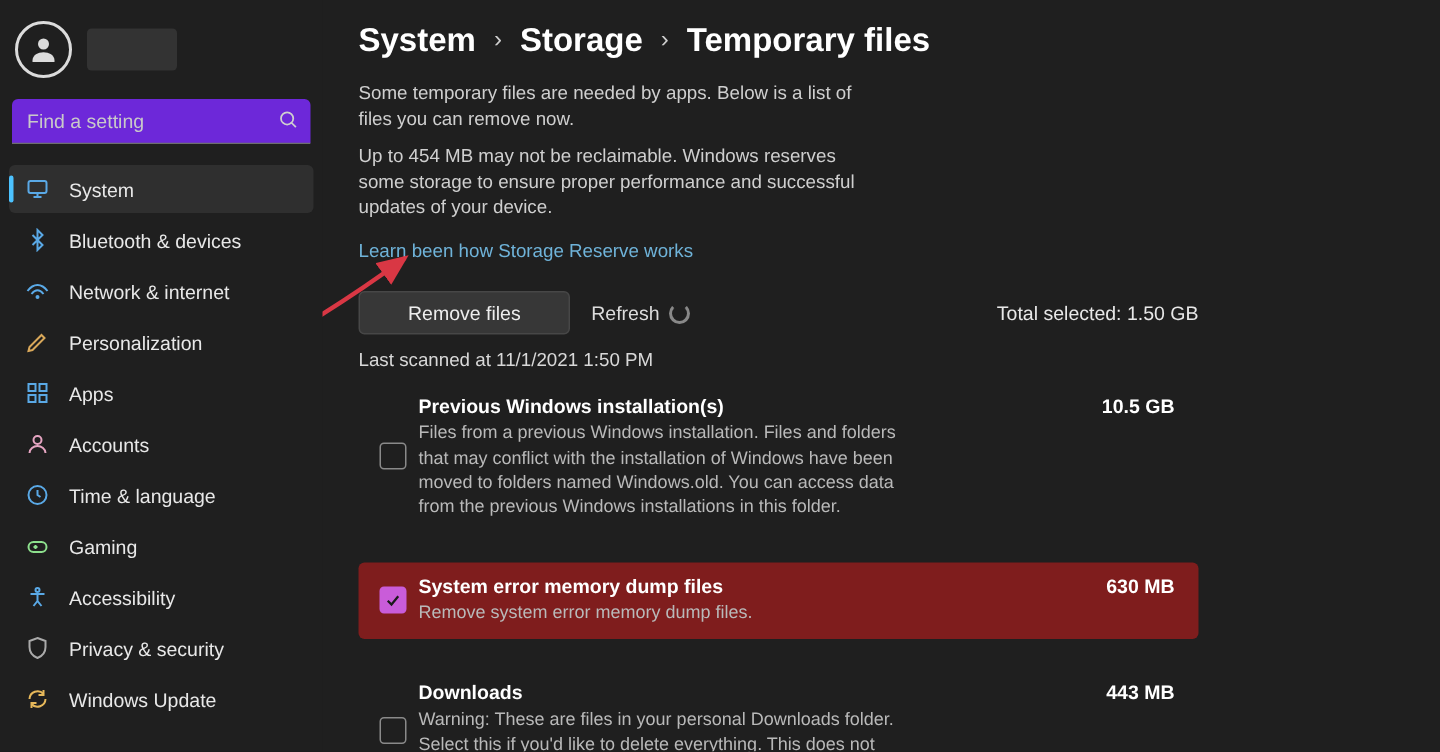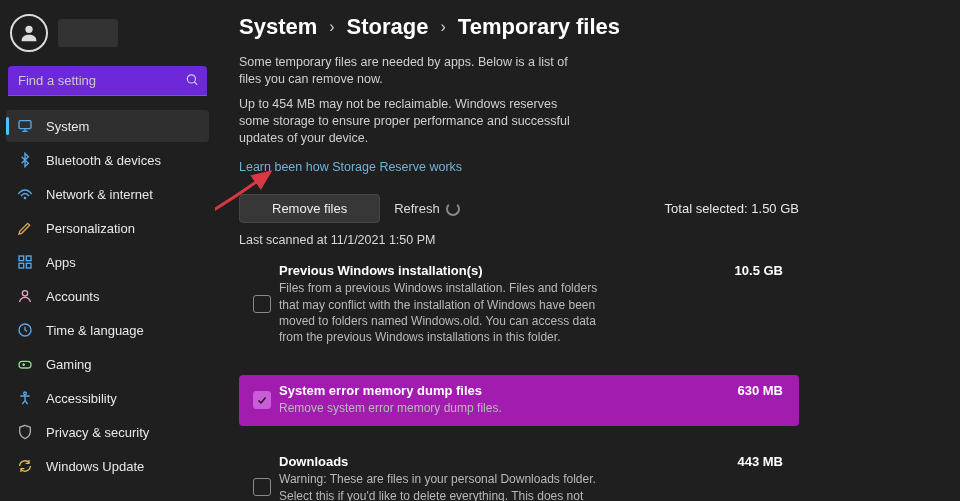--- a/index.html
+++ b/index.html
@@ -124,21 +124,21 @@
     border-radius: 50%;
   }
   .total { margin-left: auto; font-size: 13px; color: #e8e8e8; text-align: right; }
   .scanned { font-size: 12.5px; color: #d8d8d8; margin-bottom: 8px; }
   .file-list { display: flex; flex-direction: column; gap: 20px; max-width: 560px;}
   .file-item {
     display: flex;
     padding: 8px 10px 10px 6px;
     border-radius: 4px;
   }
-  .file-item.alt { background: #a21caf; }
+  .file-item.alt { background: #7f1d1d; }
   .chk-wrap { width: 34px; display:flex; align-items:center; justify-content:center; }
   .chk {
     width: 18px; height: 18px;
     border: 1.5px solid #8a8a8a;
     border-radius: 3px;
     display:flex; align-items:center; justify-content:center;
     cursor: pointer;
   }
   .chk.checked { background: #c95cd9; border-color: #c95cd9; }
   .chk.checked svg { width: 12px; height: 12px; stroke: #1a1a1a; stroke-width: 3; fill:none; }

